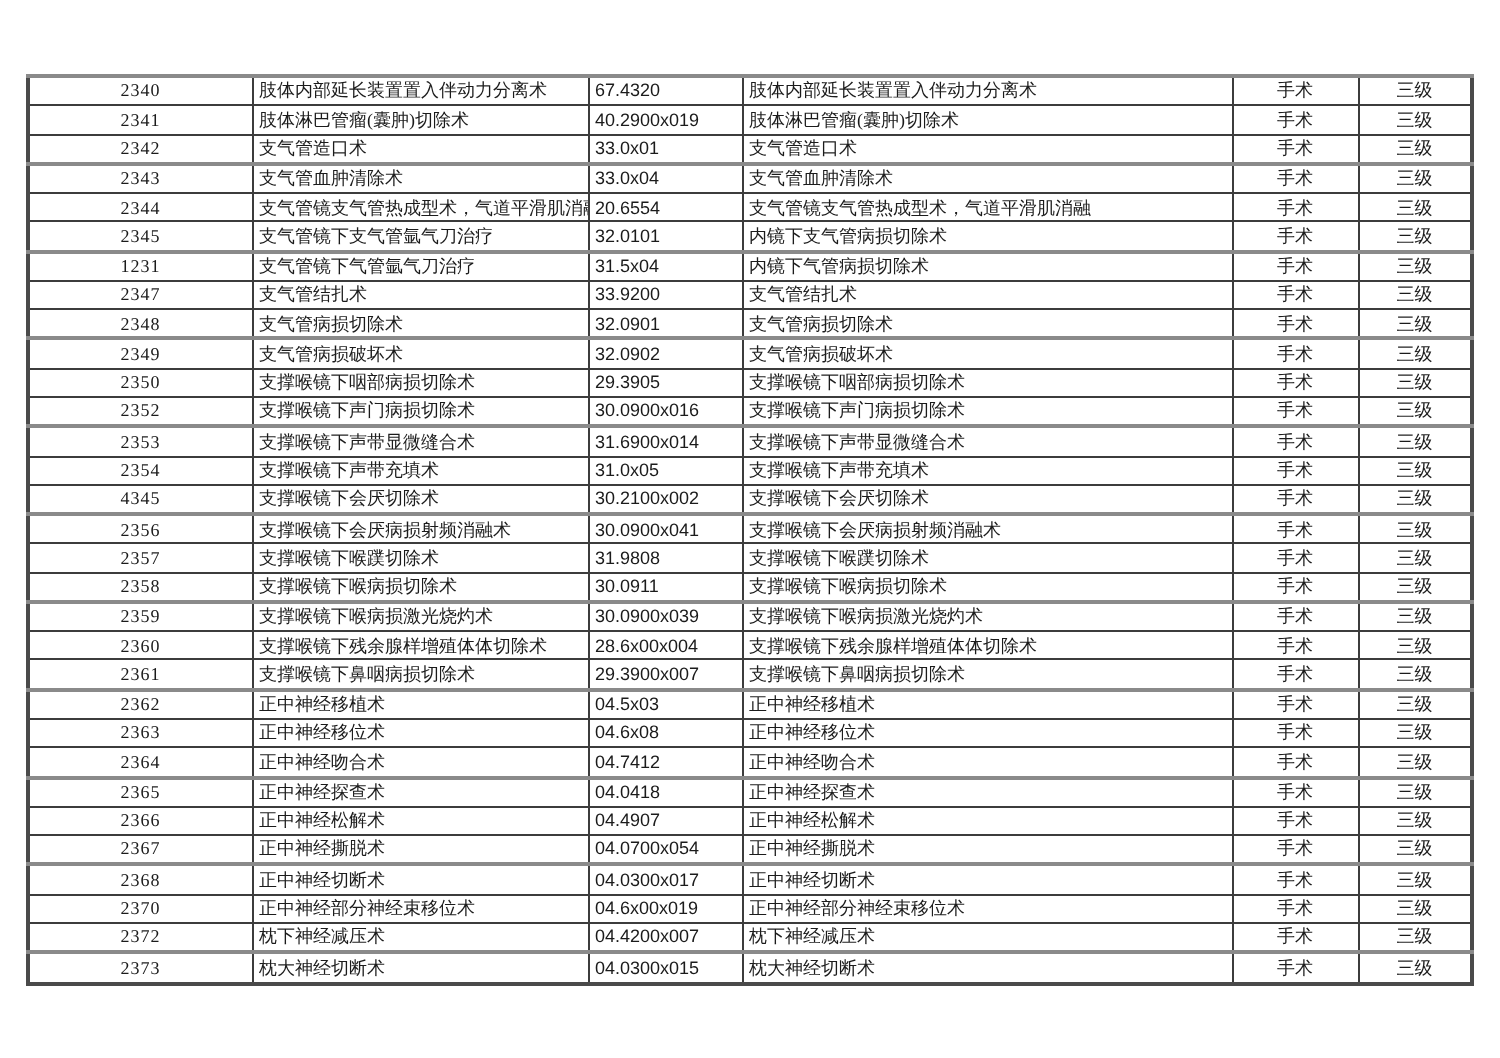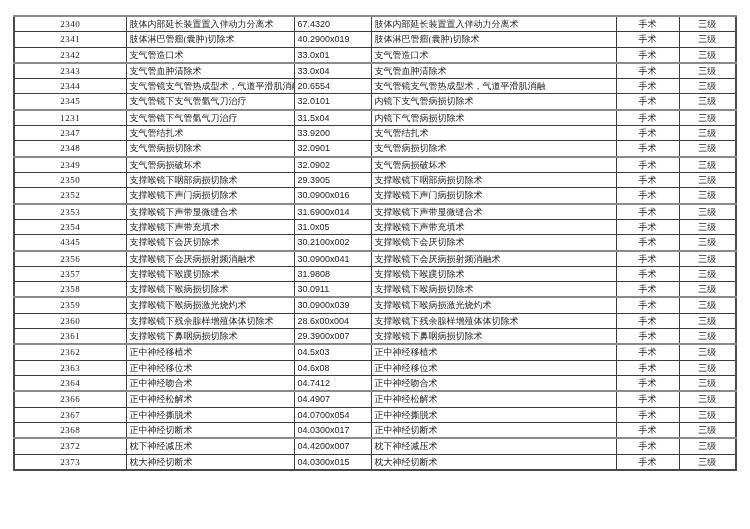--- a/index.html
+++ b/index.html
@@ -16,21 +16,21 @@
     color:var(--ink);
   }
   .page{
     position:relative;
     width:750px;height:529px;
     background:var(--paper);
     overflow:hidden;
   }
   table.proc{
     position:absolute;
-    left:13px;top:15px;
+    left:13px;top:37px;
     width:722px;height:456px;
     border-collapse:collapse;
     table-layout:fixed;
     border:2px solid #4a4a4a;
   }
   table.proc td{
     border:1px solid var(--grid);
     padding:0 3px;
     font-size:9px;
     line-height:1.15;
@@ -259,40 +259,56 @@
         </tr>
         <tr>
           <td class="c1">2364</td>
           <td class="c2">正中神经吻合术</td>
           <td class="c3">04.7412</td>
           <td class="c4">正中神经吻合术</td>
           <td class="c5">手术</td>
           <td class="c6">三级</td>
         </tr>
         <tr>
+          <td class="c1">2365</td>
+          <td class="c2">正中神经探查术</td>
+          <td class="c3">04.0418</td>
+          <td class="c4">正中神经探查术</td>
+          <td class="c5">手术</td>
+          <td class="c6">三级</td>
+        </tr>
+        <tr>
           <td class="c1">2366</td>
           <td class="c2">正中神经松解术</td>
           <td class="c3">04.4907</td>
           <td class="c4">正中神经松解术</td>
           <td class="c5">手术</td>
           <td class="c6">三级</td>
         </tr>
         <tr>
           <td class="c1">2367</td>
           <td class="c2">正中神经撕脱术</td>
           <td class="c3">04.0700x054</td>
           <td class="c4">正中神经撕脱术</td>
           <td class="c5">手术</td>
           <td class="c6">三级</td>
         </tr>
         <tr>
           <td class="c1">2368</td>
           <td class="c2">正中神经切断术</td>
           <td class="c3">04.0300x017</td>
           <td class="c4">正中神经切断术</td>
+          <td class="c5">手术</td>
+          <td class="c6">三级</td>
+        </tr>
+        <tr>
+          <td class="c1">2370</td>
+          <td class="c2">正中神经部分神经束移位术</td>
+          <td class="c3">04.6x00x019</td>
+          <td class="c4">正中神经部分神经束移位术</td>
           <td class="c5">手术</td>
           <td class="c6">三级</td>
         </tr>
         <tr>
           <td class="c1">2372</td>
           <td class="c2">枕下神经减压术</td>
           <td class="c3">04.4200x007</td>
           <td class="c4">枕下神经减压术</td>
           <td class="c5">手术</td>
           <td class="c6">三级</td>

